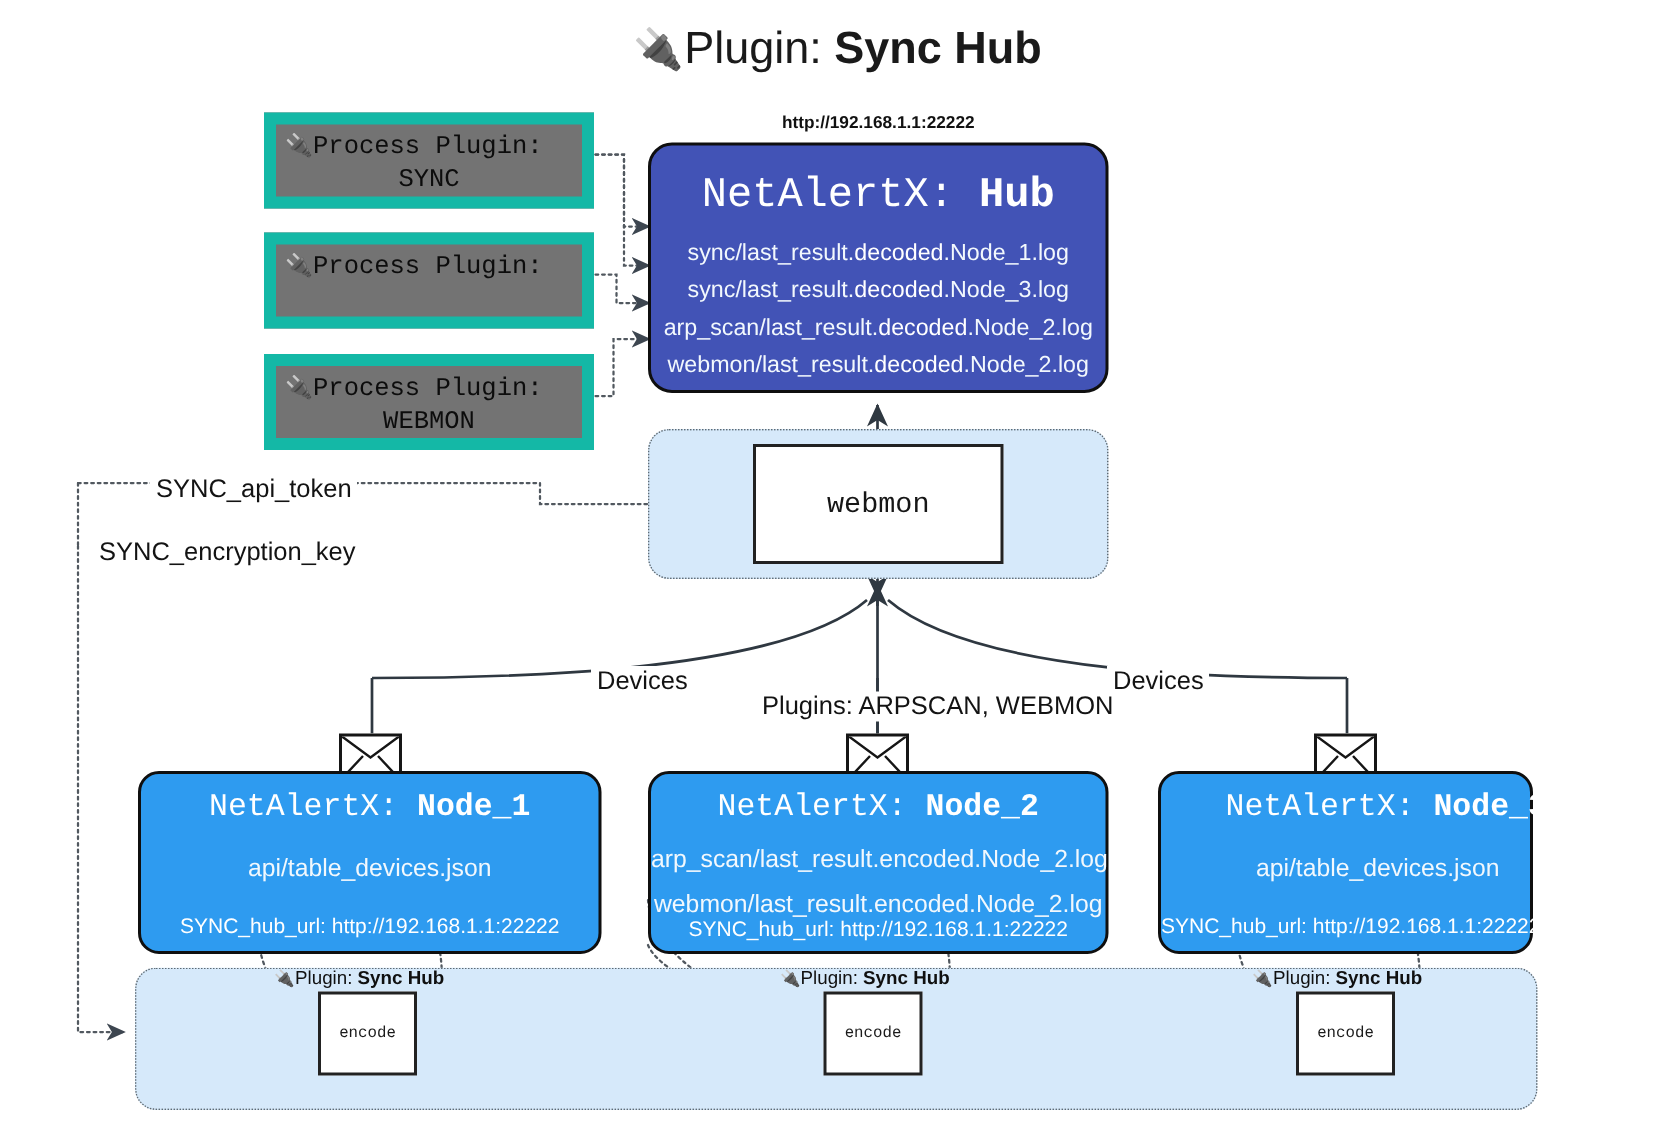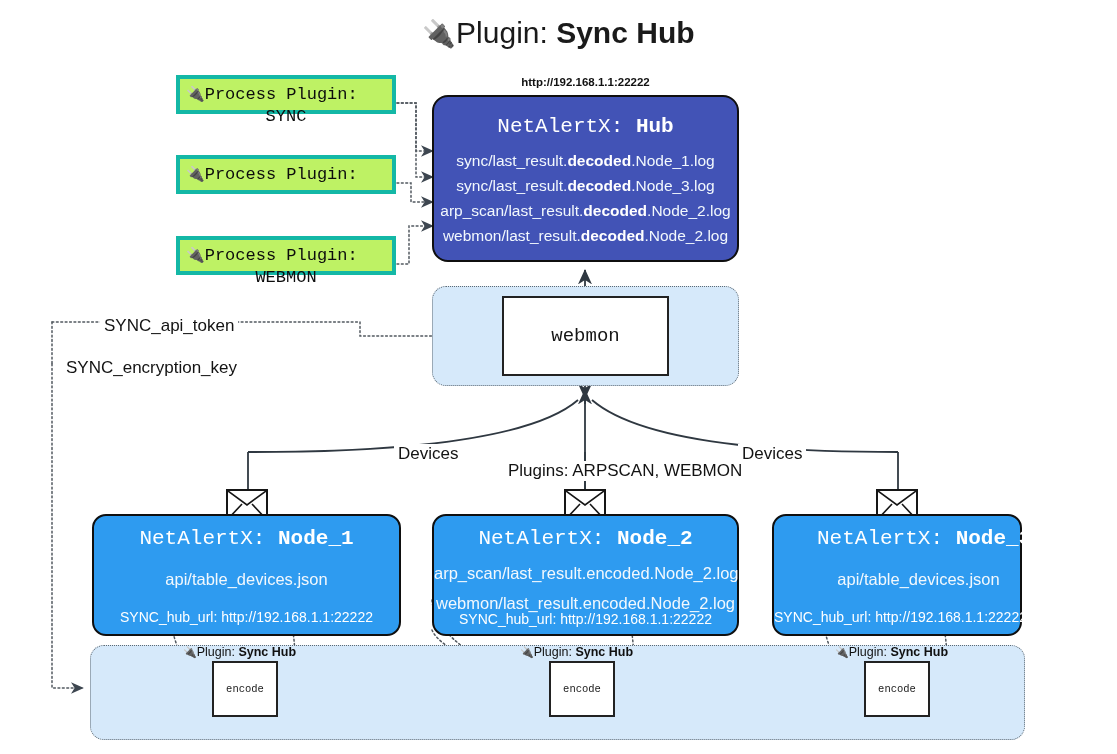--- a/index.html
+++ b/index.html
@@ -57,37 +57,37 @@
     color: #ffffff;
     white-space: nowrap;
   }
 
   
   #hub-box {
     left: 432px; top: 95px; width: 307px; height: 167px;
     background: #4253b6;
     border-radius: 16px;
   }
-  #hub-box .node-title { margin-top: 18px; font-size: 21px; }
+  #hub-box .node-title { margin-top: 18px; font-size: 28px; }
   #hub-box .hub-lines { margin-top: 10px; }
   #hub-box .node-line { font-size: 15.5px; line-height: 25px; }
-  #hub-box .node-line .b { font-weight: 700; color: #ffffff; }
+  #hub-box .node-line .b { font-weight: 400; color: #ffffff; }
 
   #hub-url {
     position: absolute; left: 432px; top: 76px; width: 307px;
     text-align: center; font-size: 11.5px; font-weight: 700; color: #111;
     white-space: nowrap;
   }
 
   
   .proc-box {
     position: absolute;
-    width: 220px; height: 39px;
-    border: 4px solid #14b8a6;
-    background: #bef264;
+    width: 220px; height: 64px;
+    border: 8px solid #14b8a6;
+    background: #737373;
     font-family: "Liberation Mono", monospace;
     font-size: 17px;
     color: #0c0c0c;
     line-height: 1.28;
     padding-top: 5px;
     text-align: center;
   }
   .proc-box .l1 { display:block; text-align: left; padding-left: 6px; }
   .proc-box .l2 { display:block; }
   .proc-box .plug { font-size: 15px; }

